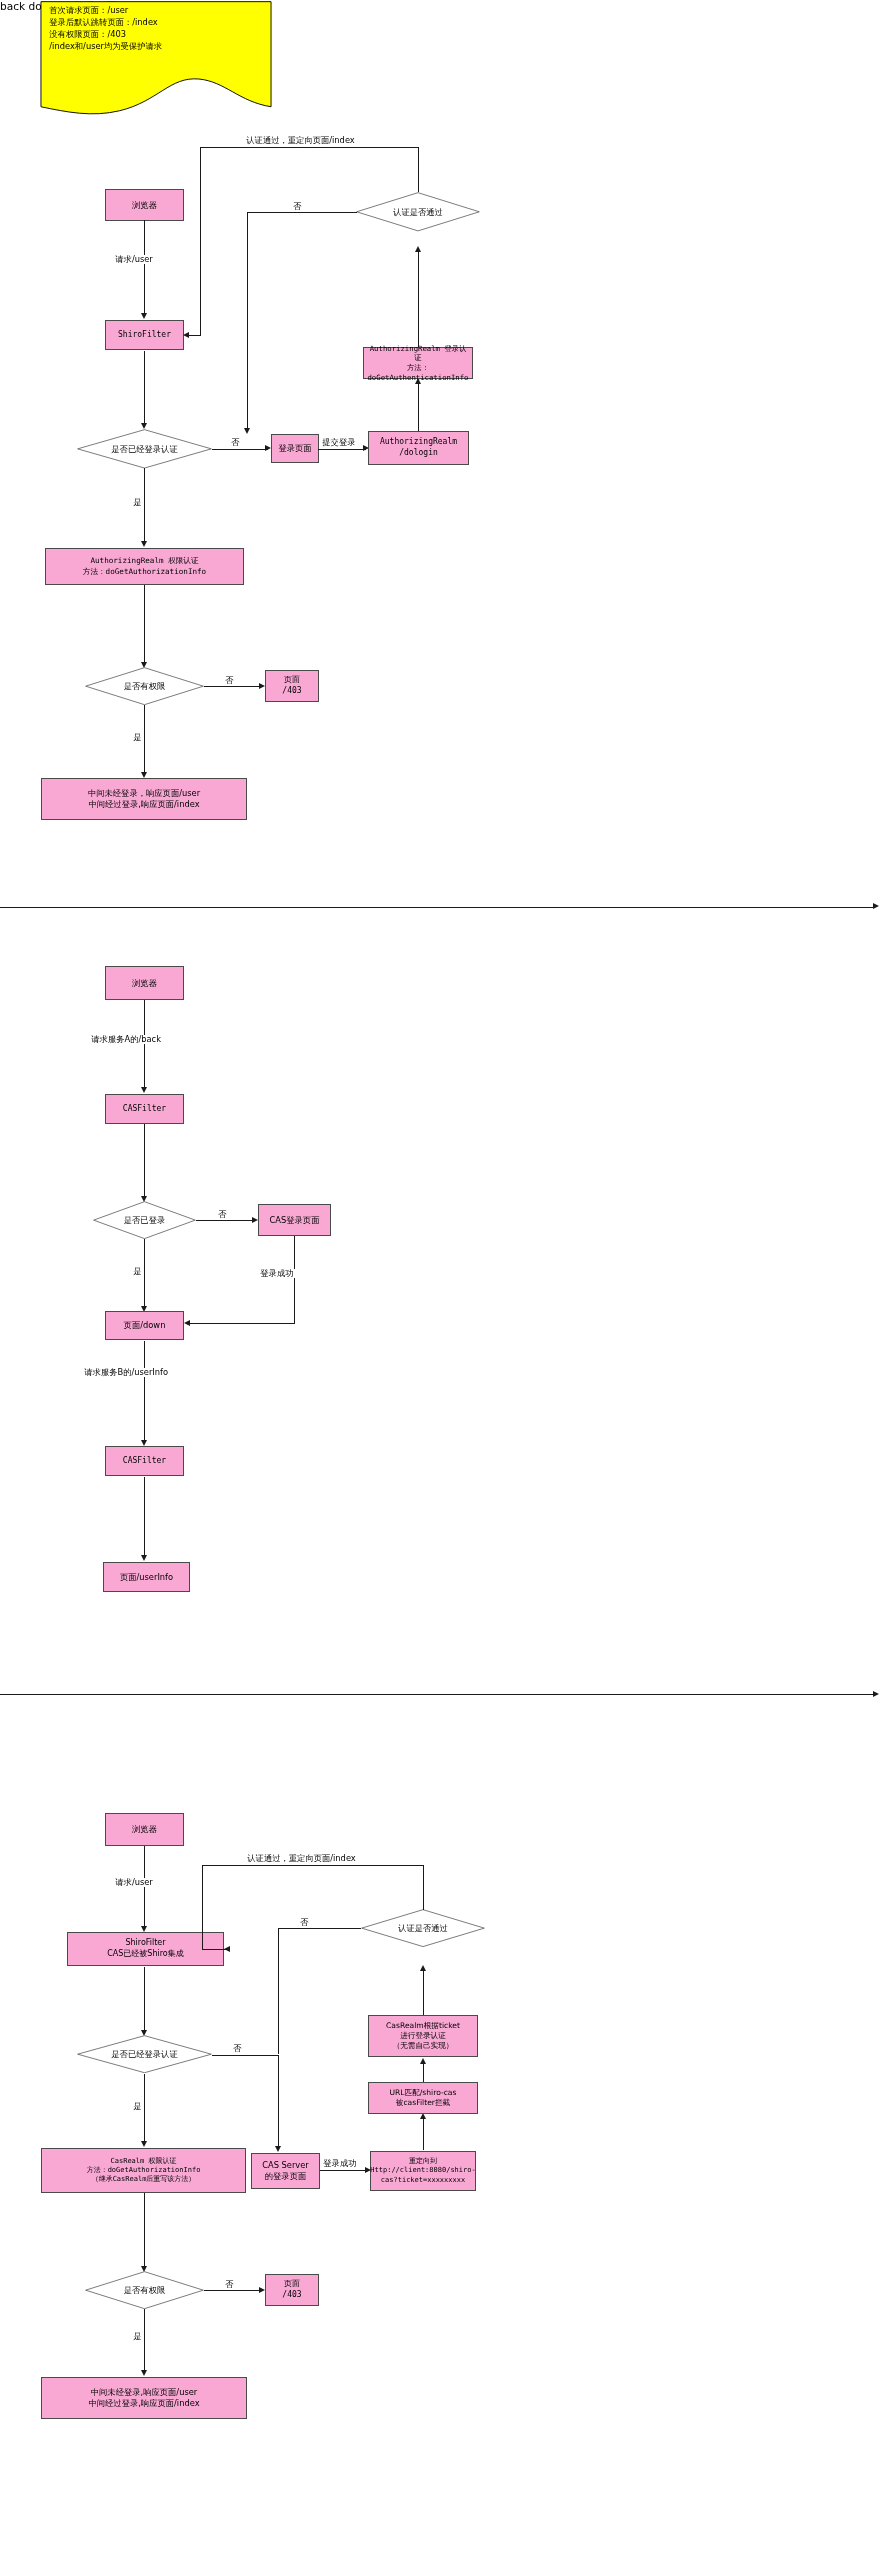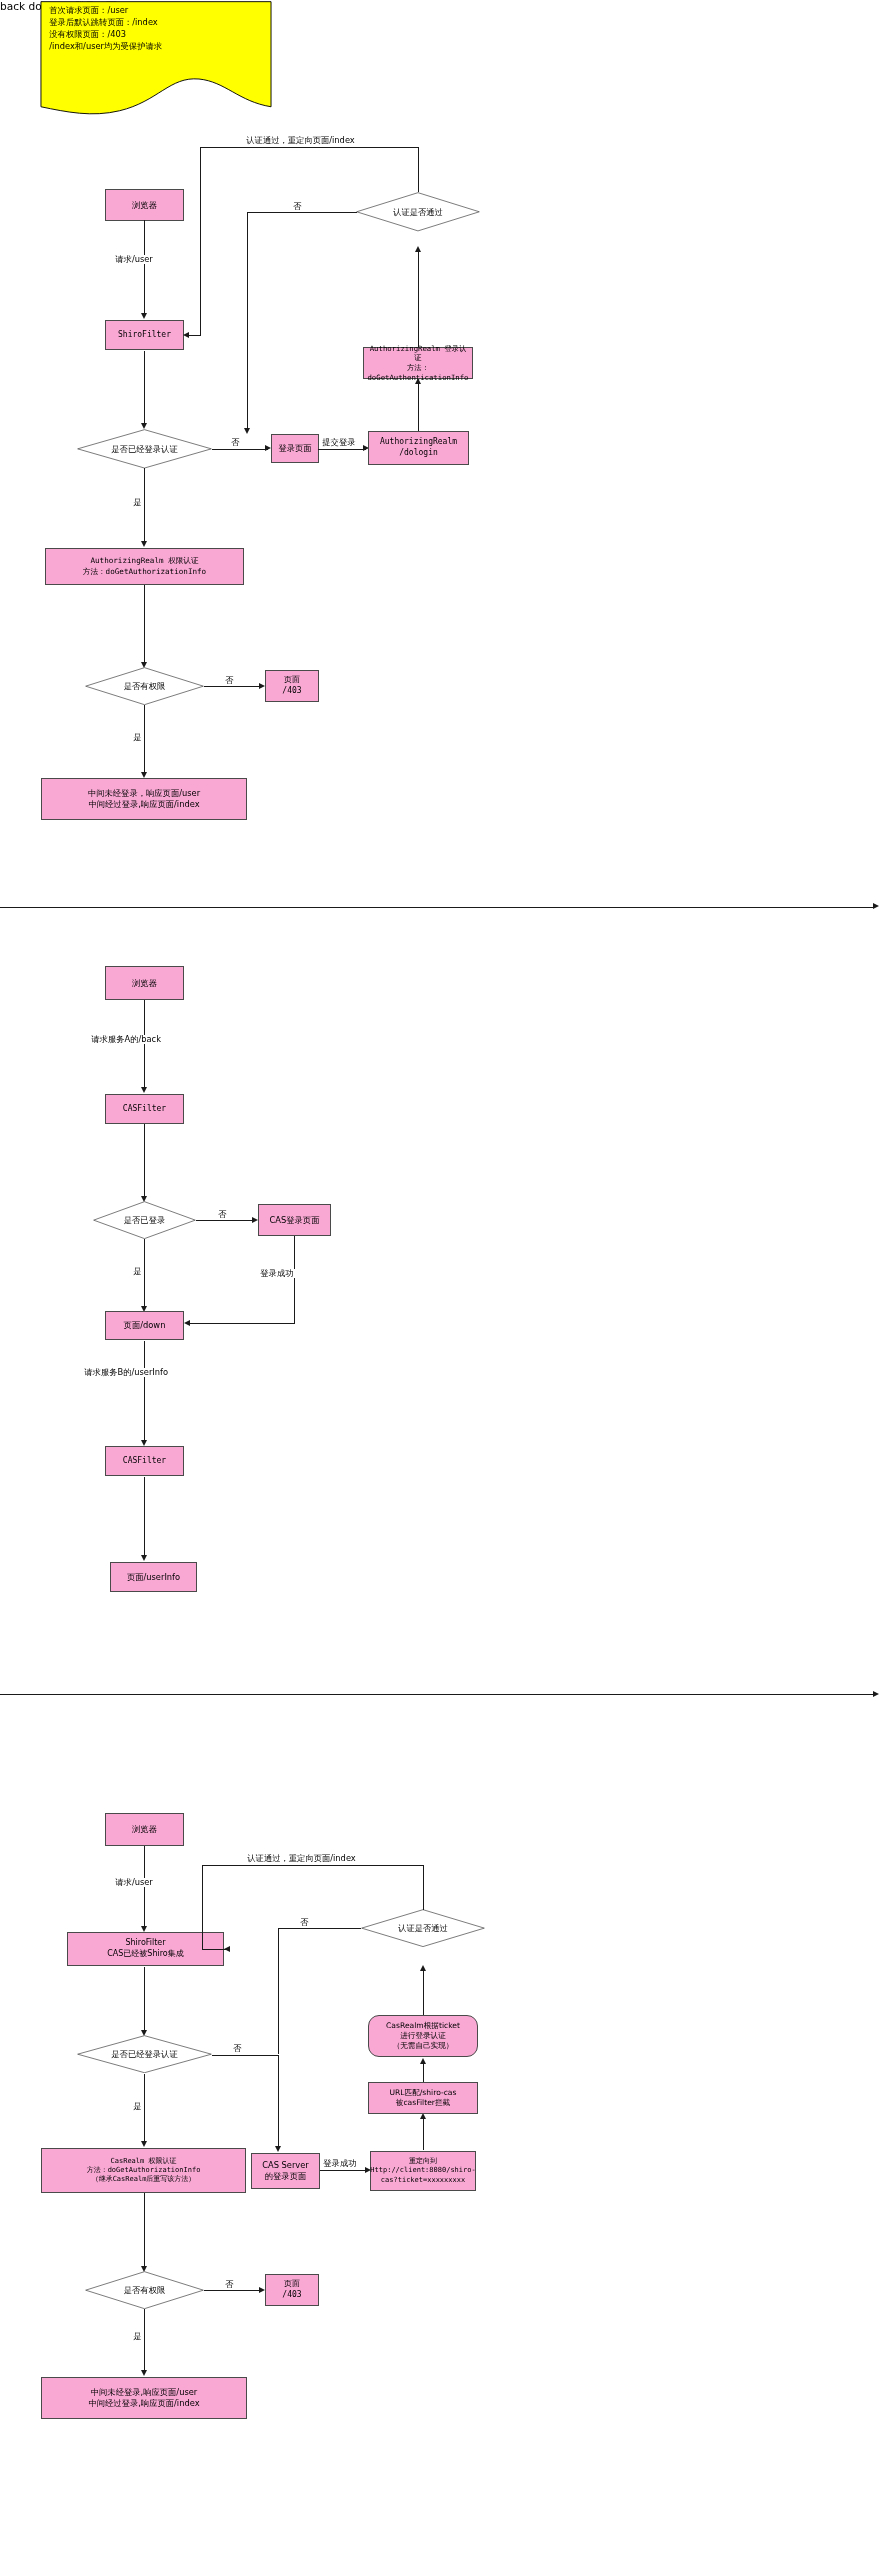--- a/index.html
+++ b/index.html
@@ -237,21 +237,21 @@
   
   <div class="ln lnv" style="left:144px;top:1341px;height:101px;"></div>
   <div class="ah ah-down" style="left:141px;top:1440px;"></div>
   <div class="elabel" style="left:83px;top:1368px;">请求服务B的/userInfo</div>
 
   <div class="node mono" style="left:105px;top:1446px;width:79px;height:30px;">CASFilter</div>
 
   <div class="ln lnv" style="left:144px;top:1477px;height:79px;"></div>
   <div class="ah ah-down" style="left:141px;top:1555px;"></div>
 
-  <div class="node mixed" style="left:110px;top:1562px;width:87px;height:30px;">页面/userInfo</div>
+  <div class="node mixed" style="left:103px;top:1562px;width:87px;height:30px;">页面/userInfo</div>
 
   
   <div class="sep" style="left:0px;top:1694px;width:875px;"></div>
   <div class="ah ah-right" style="left:873px;top:1691px;"></div>
 
   
 
   <div class="node mixed" style="left:105px;top:1813px;width:79px;height:33px;">浏览器</div>
 
   <div class="ln lnv" style="left:144px;top:1846px;height:81px;"></div>
@@ -297,21 +297,21 @@
 
   
   <div class="node mixed" style="left:368px;top:2082px;width:110px;height:32px;font-size:7.6px;">URL匹配/shiro-cas
 被casFilter拦截</div>
 
   
   <div class="ln lnv" style="left:423px;top:2062px;height:20px;"></div>
   <div class="ah ah-up" style="left:420px;top:2058px;"></div>
 
   
-  <div class="node mixed" style="left:368px;top:2015px;width:110px;height:42px;font-size:7.6px;border-radius:11px;">CasRealm根据ticket
+  <div class="node mixed" style="left:368px;top:2015px;width:110px;height:42px;font-size:7.6px;">CasRealm根据ticket
 进行登录认证
 （无需自己实现）</div>
 
   
   <div class="ln lnv" style="left:423px;top:1969px;height:46px;"></div>
   <div class="ah ah-up" style="left:420px;top:1965px;"></div>
 
   
   <div class="decision" style="left:361px;top:1909px;width:124px;height:38px;">
     <svg class="dshape" viewBox="0 0 188 58" preserveAspectRatio="none">

